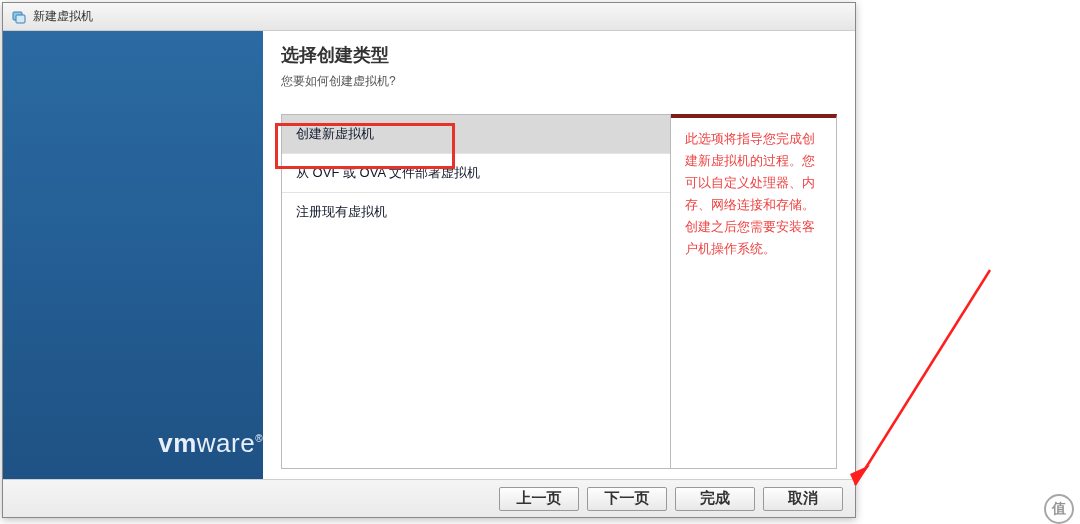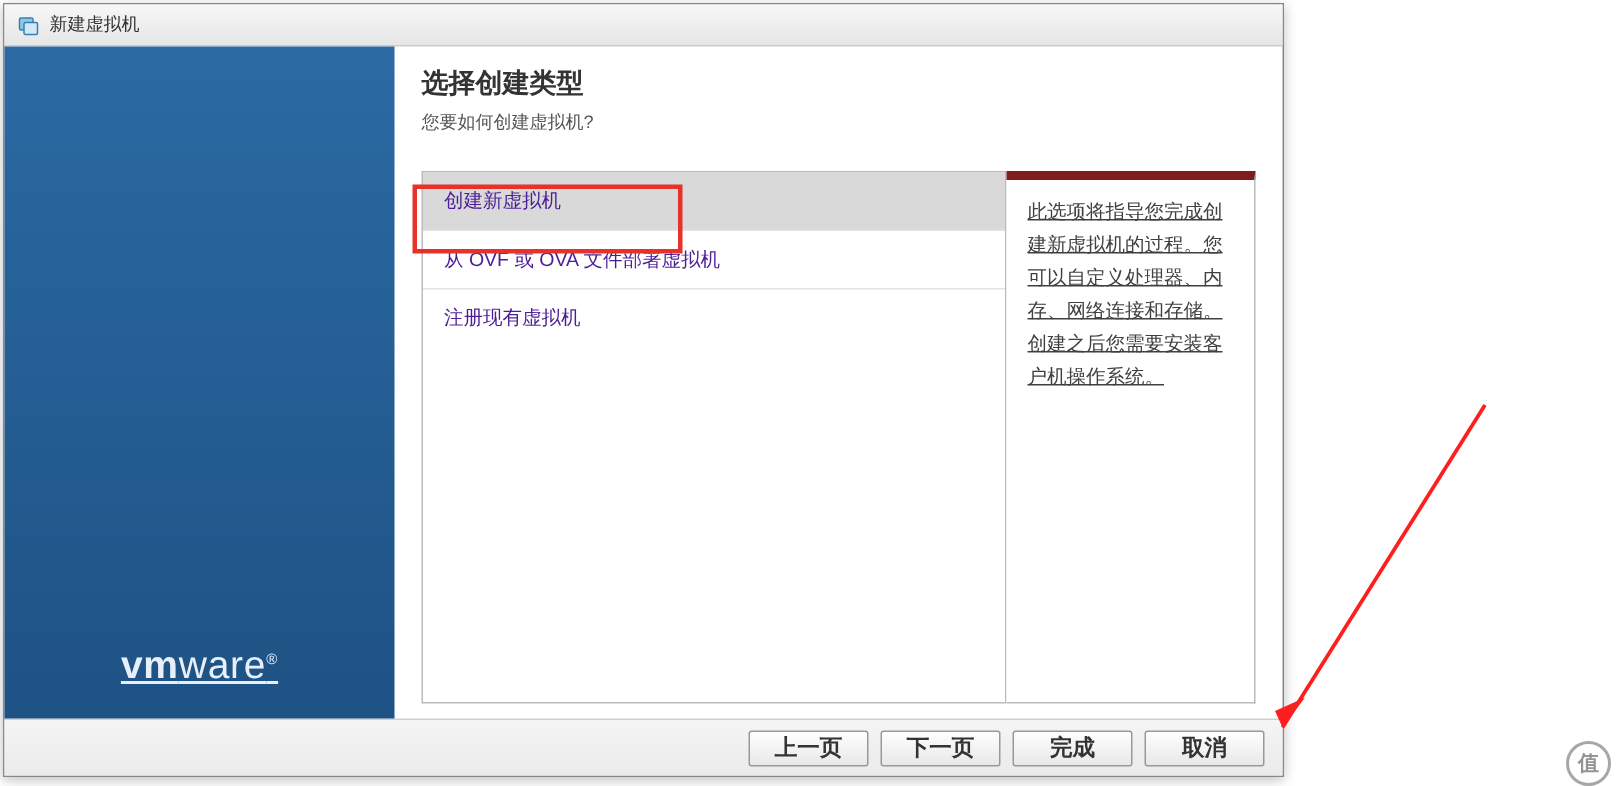--- a/index.html
+++ b/index.html
@@ -72,25 +72,24 @@
     left: 8px; top: 50%;
     transform: translateY(-50%);
     width: 14px; height: 14px;
     background: radial-gradient(circle at 40% 35%, #7de08a, #2aa83a);
     clip-path: polygon(14% 50%, 0 64%, 40% 100%, 100% 18%, 86% 6%, 38% 72%);
   }
   .logo {
     position: absolute;
     bottom: 20px;
     left: 0; right: 0;
-    text-align: center;
+    text-align: right;
     color: #e7effa;
     font-size: 26px;
     letter-spacing: 0.5px;
-    text-decoration: underline;
   }
   .logo .vm { font-weight: 700; }
   .logo .ware { font-weight: 300; }
   .logo .reg { font-size: 10px; vertical-align: super; }
   .main {
     flex: 1;
     display: flex;
     flex-direction: column;
     min-width: 0;
   }
@@ -119,46 +118,45 @@
     border: 1px solid #bbb;
     background: #fff;
     display: flex;
     flex-direction: column;
   }
   .option {
     padding: 10px 14px;
     border-bottom: 1px solid #e3e3e3;
     cursor: pointer;
     font-size: 13px;
-    color: #4c1d95;
+    color: #0f172a;
   }
   .option.selected {
     background: #d9d9d9;
   }
   .option:last-child { border-bottom: none; }
   .highlight-box {
     position: absolute;
     border: 3px solid #e63228;
     pointer-events: none;
     left: 275px;
     top: 123px;
     width: 180px;
     height: 46px;
   }
   .desc-panel {
     flex: 1;
-    border-top: 6px solid #7f1d1d;
+    border-top: 4px solid #7f1d1d;
     border-right: 1px solid #bbb;
     border-bottom: 1px solid #bbb;
     padding: 10px 14px;
     font-size: 13px;
-    color: #404040;
+    color: #ef4444;
     line-height: 1.7;
     background: #fff;
-    text-decoration: underline;
   }
   .footer {
     height: 38px;
     border-top: 1px solid #cfcfcf;
     background: linear-gradient(#f5f5f5, #eaeaea);
     display: flex;
     align-items: center;
     justify-content: flex-end;
     padding: 0 12px;
     gap: 8px;

